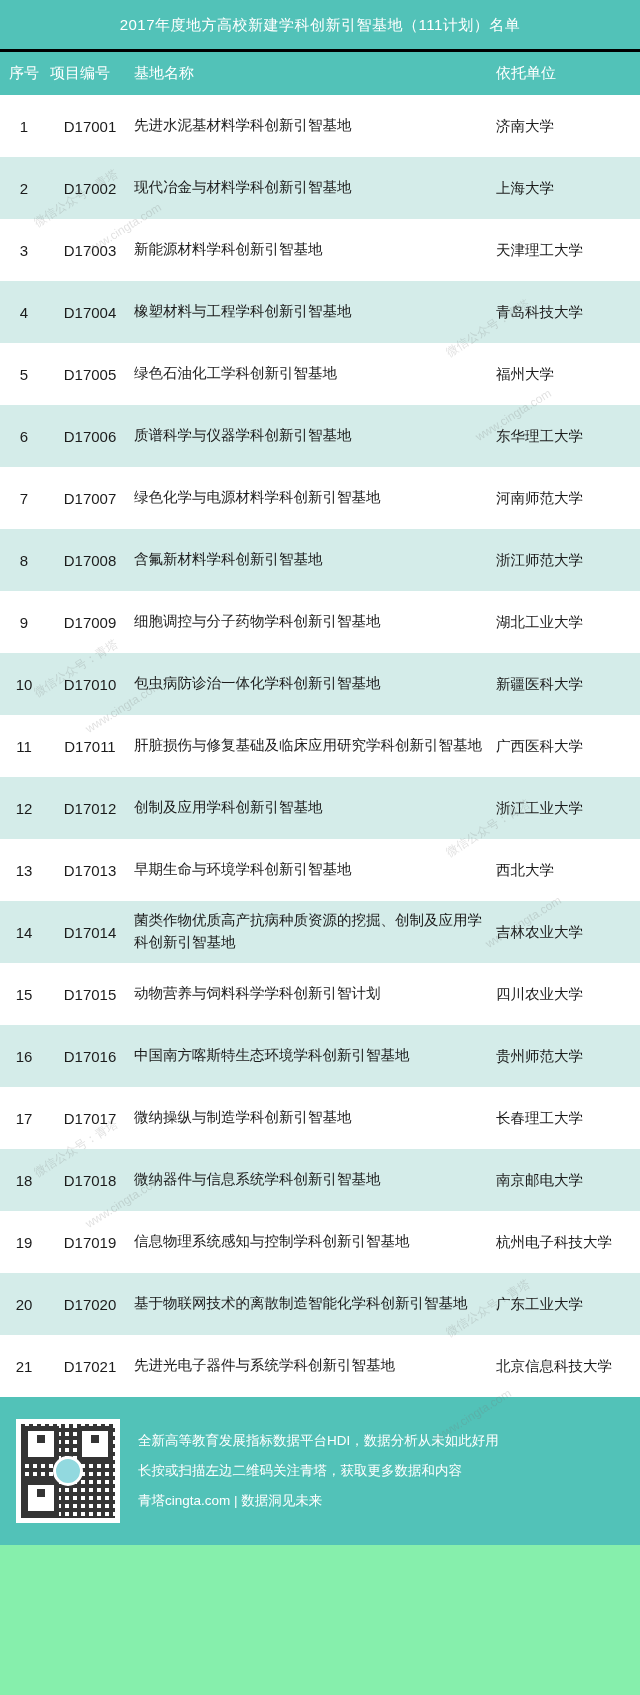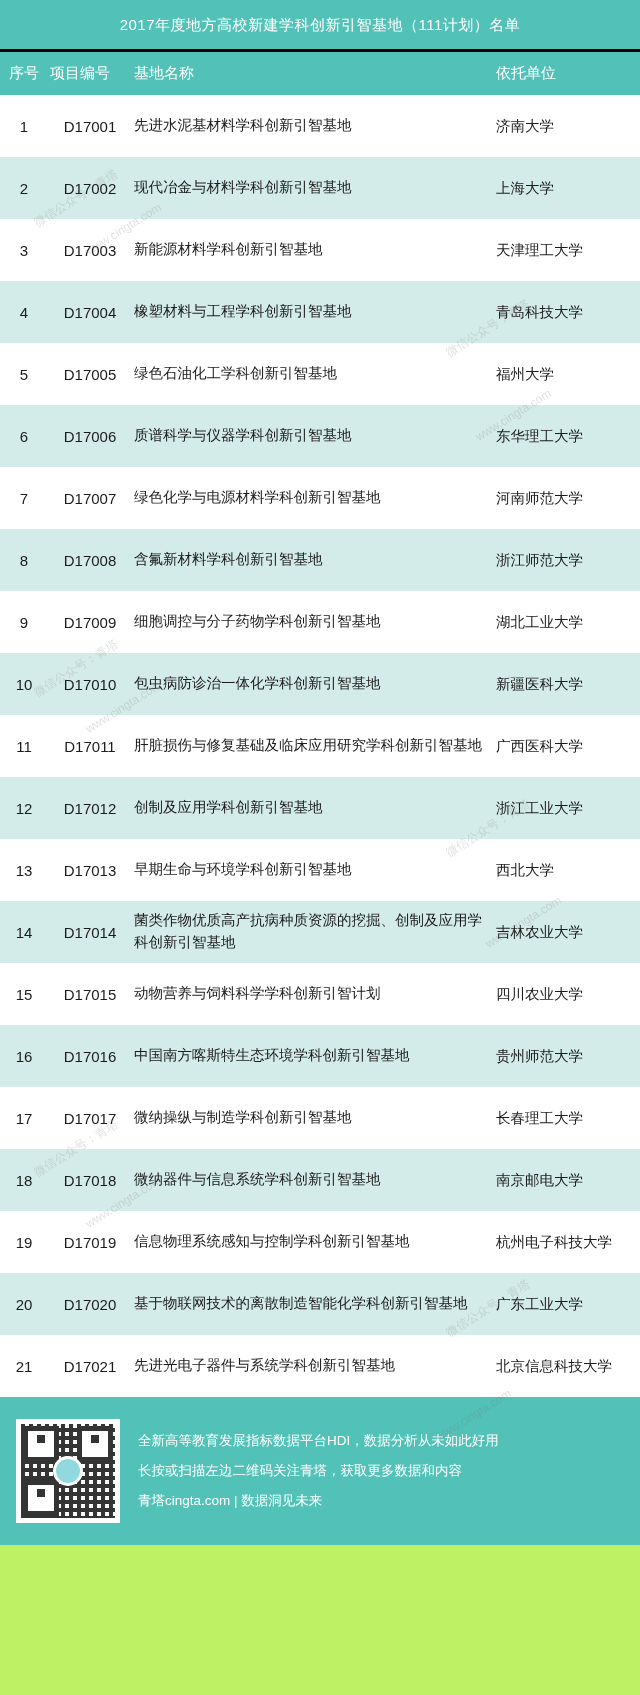--- a/index.html
+++ b/index.html
@@ -7,21 +7,21 @@
     padding: 0;
     background: #ffffff;
   }
   body {
     width: 640px;
     font-family: "Liberation Sans", "DejaVu Sans", sans-serif;
   }
   .page {
     width: 640px;
     min-height: 1695px;
-    background: #bef264;
+    background: #86efac;
     position: relative;
     overflow: hidden;
   }
   .title-bar {
     background: #52c2b8;
     color: #ffffff;
     text-align: center;
     font-size: 15px;
     letter-spacing: 0.5px;
     padding: 16px 10px 14px 10px;

